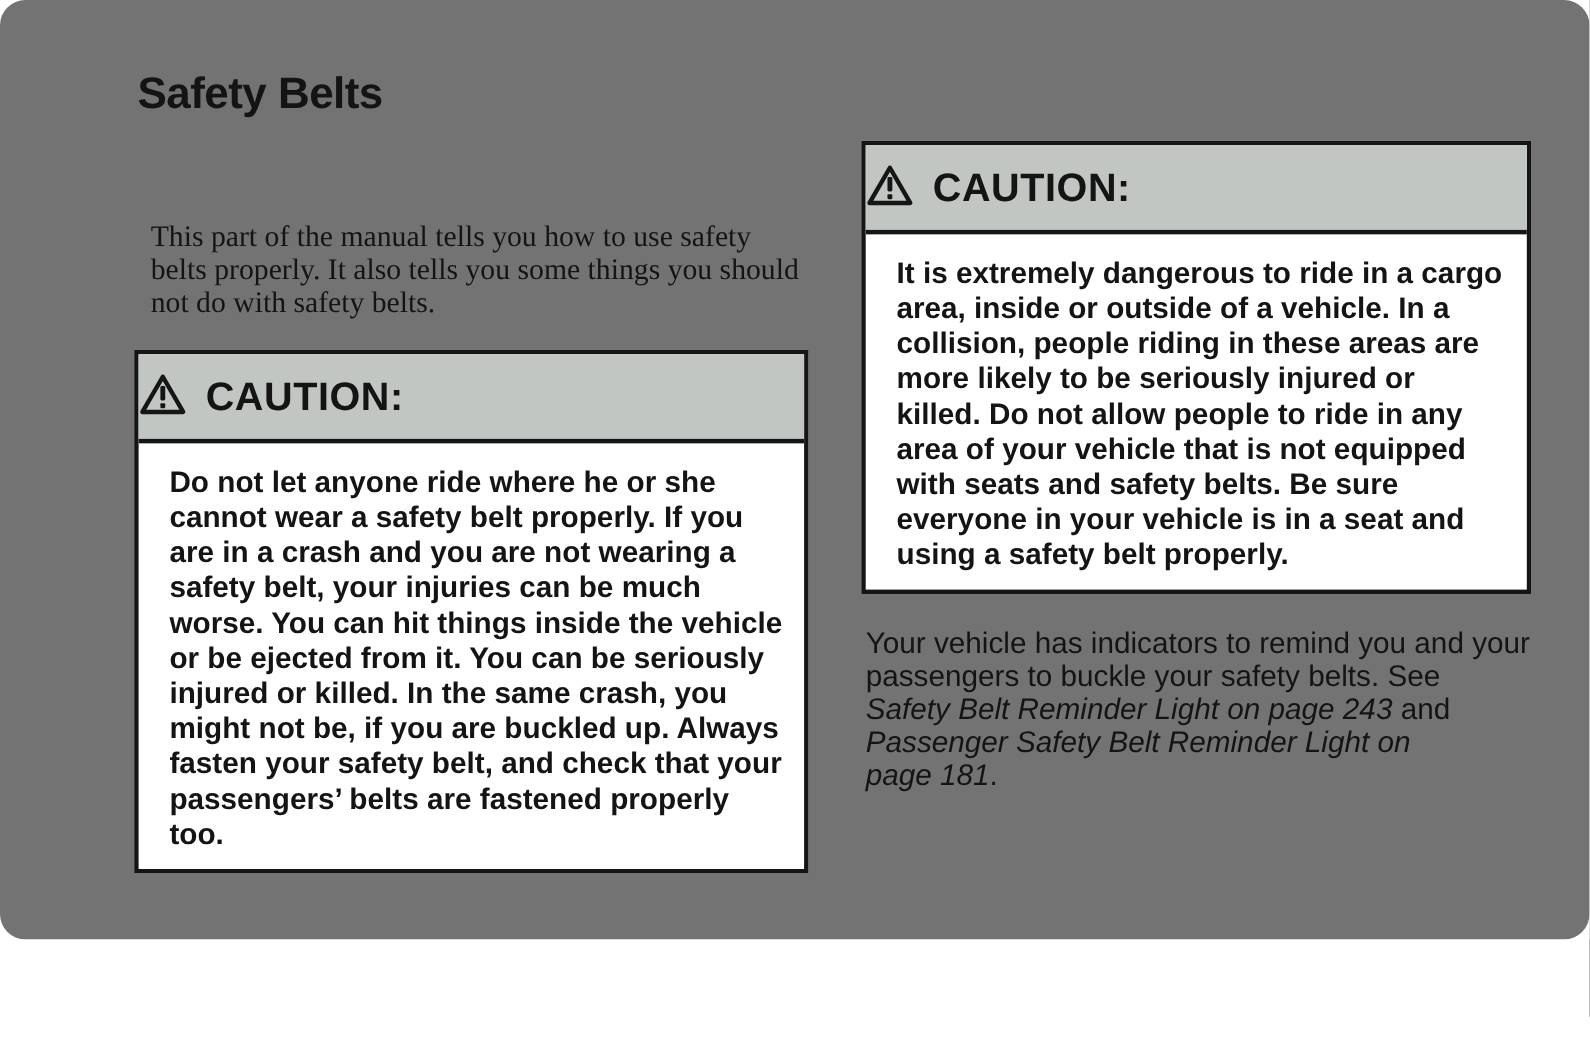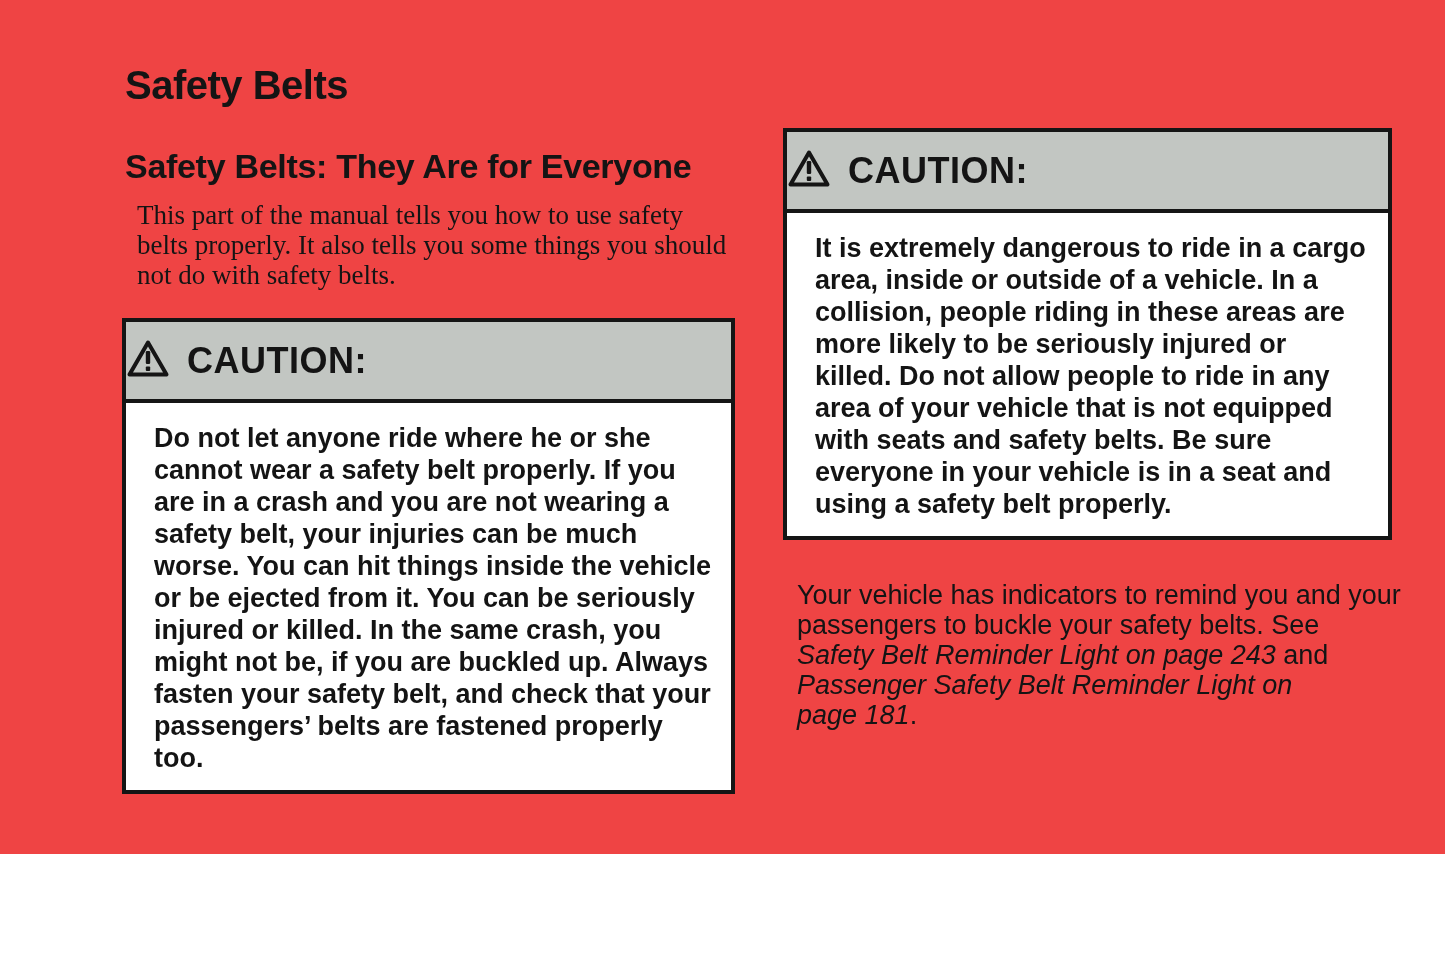--- a/index.html
+++ b/index.html
@@ -4,24 +4,25 @@
 <style>
   html, body {
     margin: 0;
     padding: 0;
     background: #ffffff;
   }
   .sheet {
     position: relative;
     width: 1445px;
     height: 854px;
-    background: #ef4444;
+    background: #737373;
     font-family: "Liberation Sans", "DejaVu Sans", sans-serif;
     color: #141414;
     overflow: hidden;
+    border-radius: 23px;
   }
   .page-title {
     position: absolute;
     left: 125px;
     top: 62px;
     margin: 0;
     font-size: 40px;
     line-height: 1.15;
     font-weight: bold;
     letter-spacing: -0.5px;
@@ -83,21 +84,21 @@
     padding: 19px 18px 16px 28px;
     font-size: 27px;
     font-weight: bold;
     line-height: 32px;
   }
   .reminder-paragraph {
     position: absolute;
     left: 783px;
     top: 566px;
     width: 605px;
-    margin: 14px;
+    margin: 4px;
     font-size: 27px;
     line-height: 30px;
   }
   .italic { font-style: italic; }
   .footer-rule {
     position: absolute;
     left: 125px;
     top: 911px;
     width: 1157px;
     height: 5px;
@@ -111,21 +112,20 @@
     line-height: 1.1;
   }
 </style>
 </head>
 <body>
 
 <div class="sheet">
 
   <h1 class="page-title">Safety Belts</h1>
 
-  <h2 class="section-heading">Safety Belts: They Are for Everyone</h2>
 
   <p class="intro-paragraph">This part of the manual tells you how to use safety belts properly. It also tells you some things you should not do with safety belts.</p>
 
   <div class="caution-box left">
     <div class="caution-header">
       <span class="warning-icon">
         <svg width="44" height="39" viewBox="0 0 44 39" aria-hidden="true">
           <path d="M22 3.5 L40.5 35.5 L3.5 35.5 Z" fill="none" stroke="#151515" stroke-width="4" stroke-linejoin="round"></path>
           <rect x="19.8" y="12" width="4.4" height="13" rx="1.2" fill="#151515"></rect>
           <rect x="19.8" y="27.5" width="4.4" height="4.6" rx="1" fill="#151515"></rect>

